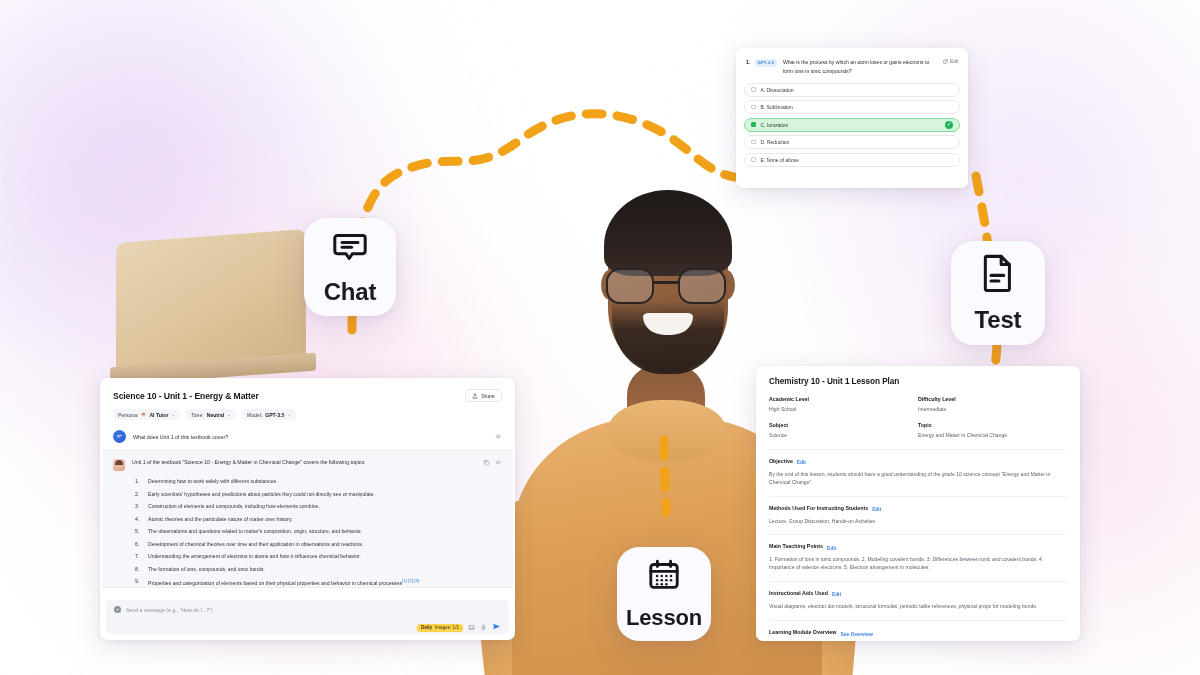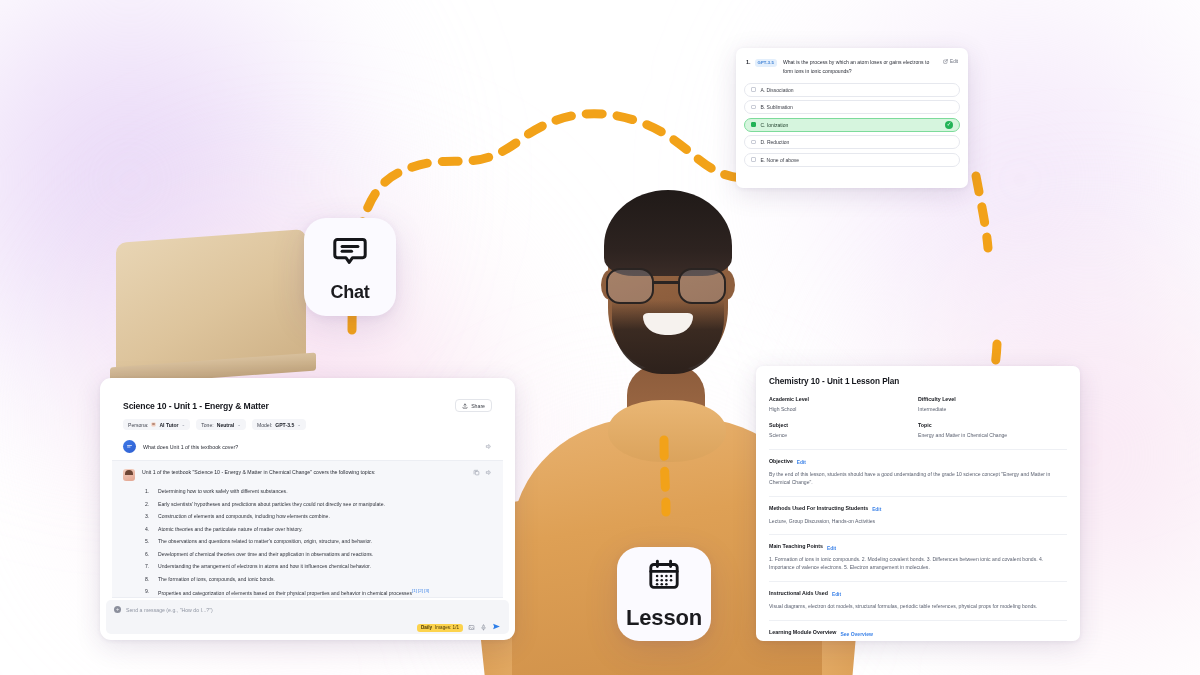--- a/index.html
+++ b/index.html
@@ -115,21 +115,21 @@
   .feature-card {
     position: absolute;
     background: #fbfaff;
     border-radius: 22px;
     box-shadow: 0 10px 34px rgba(90,60,130,0.14), 0 2px 8px rgba(90,60,130,0.07);
     display: flex; flex-direction: column;
     align-items: center; justify-content: center;
     gap: 8px;
   }
   .feature-card .fc-label {
-    font-size: 18px; font-weight: 700; color: #1b1b1f; letter-spacing: -0.2px;
+    font-size: 24px; font-weight: 700; color: #1b1b1f; letter-spacing: -0.2px;
   }
   #card-chat   { left: 304px; top: 218px; width: 92px;  height: 98px; }
   #card-test   { left: 951px; top: 241px; width: 94px;  height: 104px; }
   #card-lesson { left: 617px; top: 517px; width: 94px;  height: 94px; margin-top: 30px; }
   #card-lesson .fc-label { font-size: 22px; }
 
   
   .panel {
     position: absolute;
     background: #ffffff;
@@ -178,21 +178,21 @@
   .lp-col { width: 50%; }
   .lp-k { font-size: 5.3px; font-weight: 700; color: #14161c; margin-bottom: 3.5px; }
   .lp-v { font-size: 5.1px; color: #5b6170; line-height: 1.55; }
   .lp-sep { height: 1px; background: #eef0f4; margin: 9px 0 8px 0; }
   .lp-block { margin-bottom: 2px; }
   .lp-kh { display: flex; align-items: center; gap: 4px; margin-bottom: 3.5px; }
   .lp-edit { font-size: 4.8px; font-weight: 700; color: #3b82e8; cursor: pointer; }
   .lp-link { font-size: 5px; font-weight: 700; color: #3b82e8; cursor: pointer; }
 
   
-  #chat-panel { left: 100px; top: 378px; width: 415px; height: 262px; padding: 12px; border-radius: 11px; }
+  #chat-panel { left: 100px; top: 378px; width: 415px; height: 262px; padding: 2px; }
   .ch-head { display: flex; align-items: center; padding: 9px 11px 0 11px; }
   .ch-title { font-size: 8.6px; font-weight: 700; color: #14161c; letter-spacing: -0.1px; }
   .ch-share {
     margin-left: auto; display: flex; align-items: center; gap: 3px;
     border: 1px solid #e3e5ea; border-radius: 4px; padding: 2.5px 6px;
     font-size: 5.2px; color: #3a3d46; background: #fff;
   }
   .ch-chips { display: flex; gap: 6px; padding: 7px 11px 7px 11px; }
   .ch-chip {
     display: flex; align-items: center; gap: 3px;
@@ -305,20 +305,31 @@
     <span>
       <svg width="38" height="38" viewBox="0 0 24 24" fill="none" stroke="#15161a" stroke-width="1.9" stroke-linecap="round" stroke-linejoin="round">
         <path d="M4 4.8h16a1.6 1.6 0 0 1 1.6 1.6v8.2a1.6 1.6 0 0 1-1.6 1.6h-6.4l-2.1 3-2.1-3H4a1.6 1.6 0 0 1-1.6-1.6V6.4A1.6 1.6 0 0 1 4 4.8z"></path>
         <path d="M7 9.2h10"></path>
           <path d="M7 12.2h6"></path>
       </svg>
     </span>
     <span class="fc-label">Chat</span>
   </div>
 
+  <div class="feature-card" id="card-test">
+    <span>
+      <svg width="38" height="42" viewBox="0 0 24 26" fill="none" stroke="#15161a" stroke-width="1.9" stroke-linecap="round" stroke-linejoin="round">
+        <path d="M5 2.5h9l5.2 5.2V23a1 1 0 0 1-1 1H5a1 1 0 0 1-1-1V3.5a1 1 0 0 1 1-1z"></path>
+        <path d="M14 2.5v5.2h5.2"></path>
+        <path d="M7.6 14.5h8"></path>
+          <path d="M7.6 18h5"></path>
+      </svg>
+    </span>
+    <span class="fc-label">Test</span>
+  </div>
 
   <div class="feature-card" id="card-lesson">
     <span>
       <svg width="36" height="36" viewBox="0 0 24 24" fill="none" stroke="#15161a" stroke-width="1.9" stroke-linecap="round" stroke-linejoin="round">
         <rect x="3.2" y="5" width="17.6" height="15.2" rx="2"></rect>
         <path d="M3.2 9.6h17.6"></path>
         <path d="M7.6 2.8v3.6"></path>
           <path d="M16.4 2.8v3.6"></path>
         <g fill="#15161a" stroke="none">
           <circle cx="7.4" cy="12.6" r="0.85"></circle>

